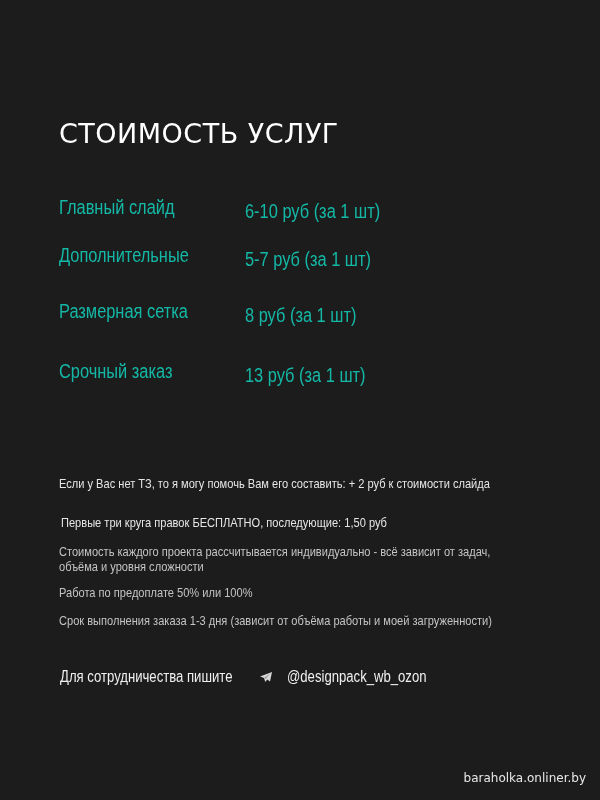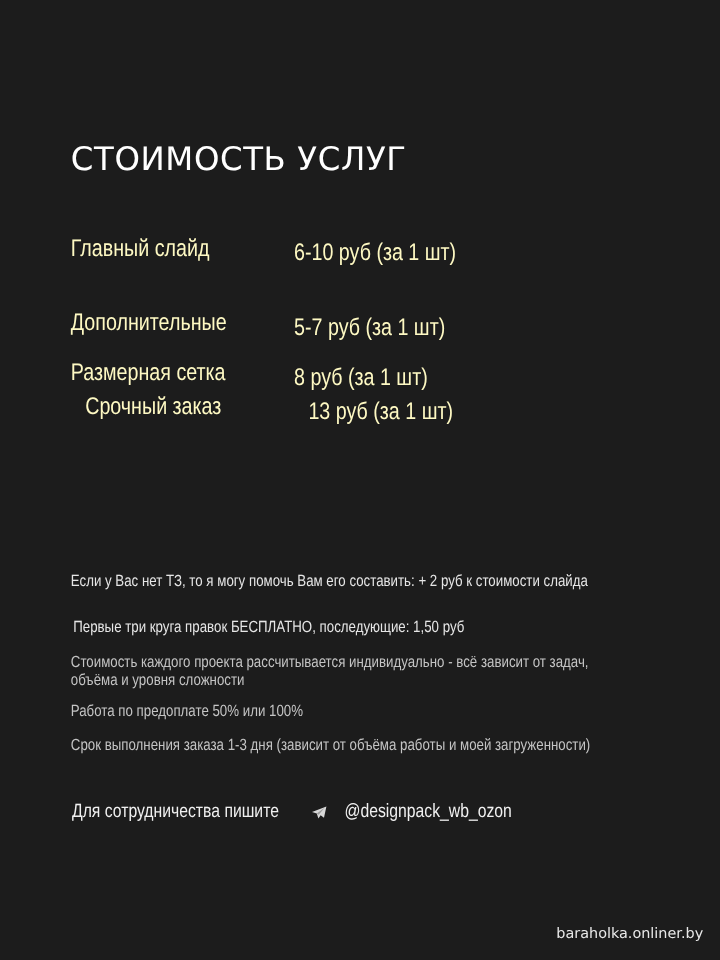--- a/index.html
+++ b/index.html
@@ -26,21 +26,21 @@
       color: #ffffff;
       margin: 0;
     }
     .price-row {
       position: absolute;
       left: 59px;
       width: 480px;
       height: 30px;
       font-family: "Liberation Sans", sans-serif;
       font-size: 20px;
-      color: #fef9c3;
+      color: #14b8a6;
       transform-origin: left top;
     }
     .price-row .svc {
       position: absolute;
       left: 0;
       top: 0;
       transform: scaleX(0.82);
       transform-origin: left top;
       white-space: nowrap;
     }
@@ -110,29 +110,29 @@
   </style>
 </head>
 <body>
 
 <h1 class="title">СТОИМОСТЬ УСЛУГ</h1>
 
 <div class="price-row" style="top:196px;">
   <span class="svc">Главный слайд</span>
   <span class="cost">6-10 руб (за 1 шт)</span>
 </div>
-<div class="price-row" style="top:258px;">
+<div class="price-row" style="top:244px;">
   <span class="svc">Дополнительные</span>
   <span class="cost">5-7 руб (за 1 шт)</span>
 </div>
 <div class="price-row" style="top:300px;">
   <span class="svc">Размерная сетка</span>
   <span class="cost">8 руб (за 1 шт)</span>
 </div>
-<div class="price-row" style="top:328px;margin-left:12px;">
+<div class="price-row" style="top:360px;">
   <span class="svc">Срочный заказ</span>
   <span class="cost">13 руб (за 1 шт)</span>
 </div>
 
 <div class="note" style="top:476px;">Если у Вас нет ТЗ, то я могу помочь Вам его составить: + 2 руб к стоимости слайда</div>
 <div class="note" style="top:515px; left:61px;">Первые три круга правок БЕСПЛАТНО, последующие: 1,50 руб</div>
 <div class="note dim wrap" style="top:544px;">Стоимость каждого проекта рассчитывается индивидуально - всё зависит от задач, объёма и уровня сложности</div>
 <div class="note dim" style="top:585px;">Работа по предоплате 50% или 100%</div>
 <div class="note dim" style="top:613px;">Срок выполнения заказа 1-3 дня (зависит от объёма работы и моей загруженности)</div>
 

